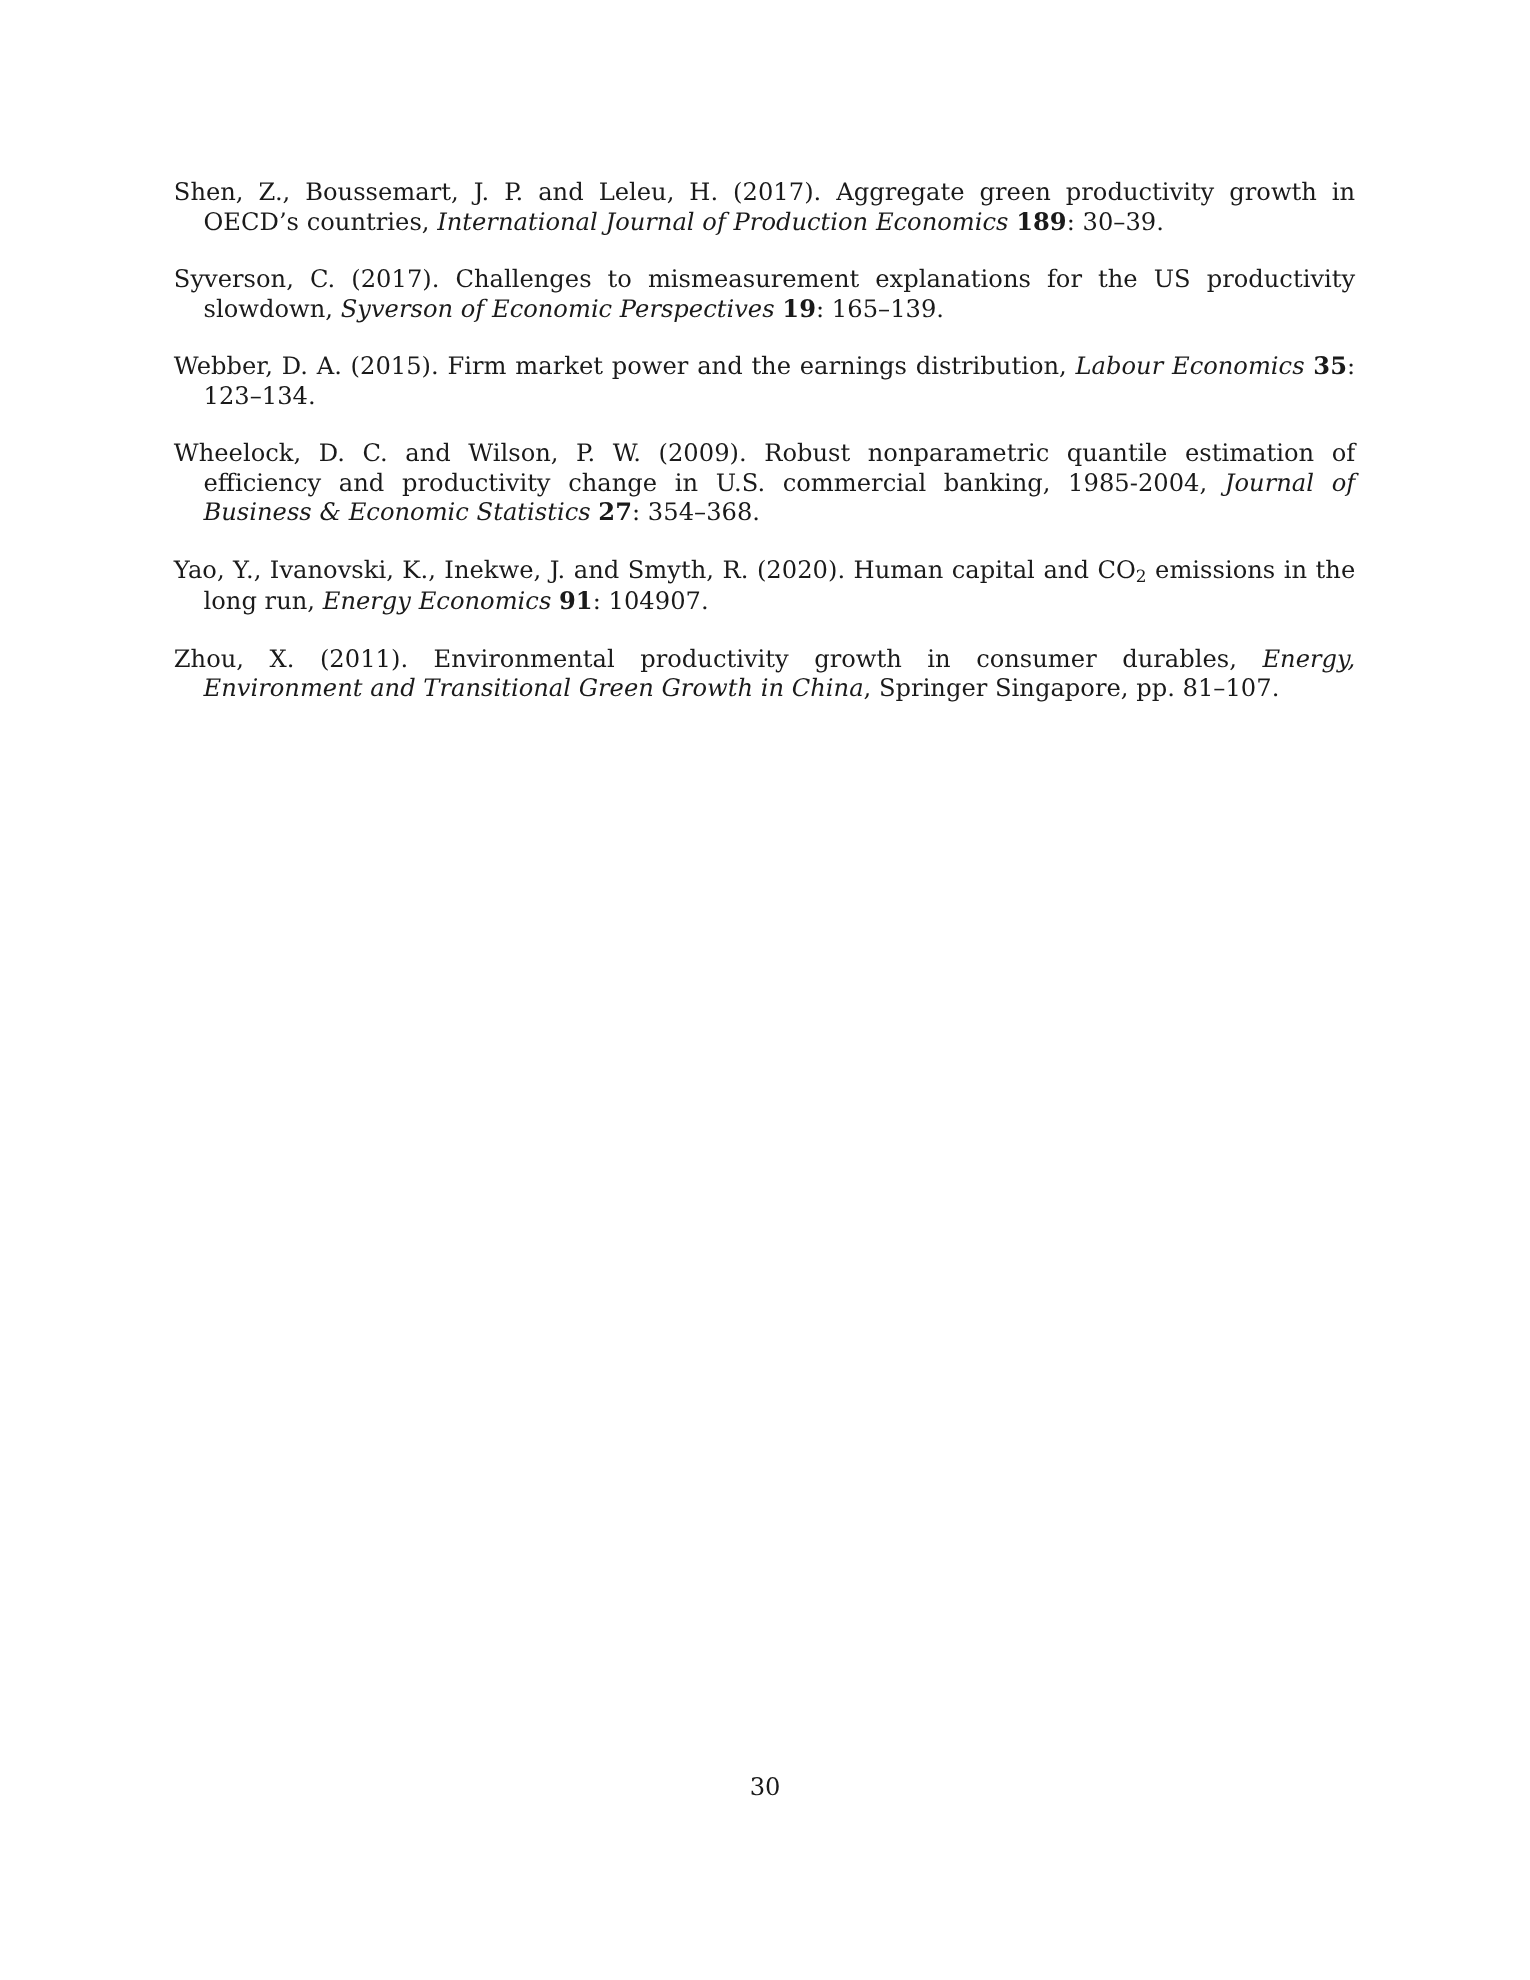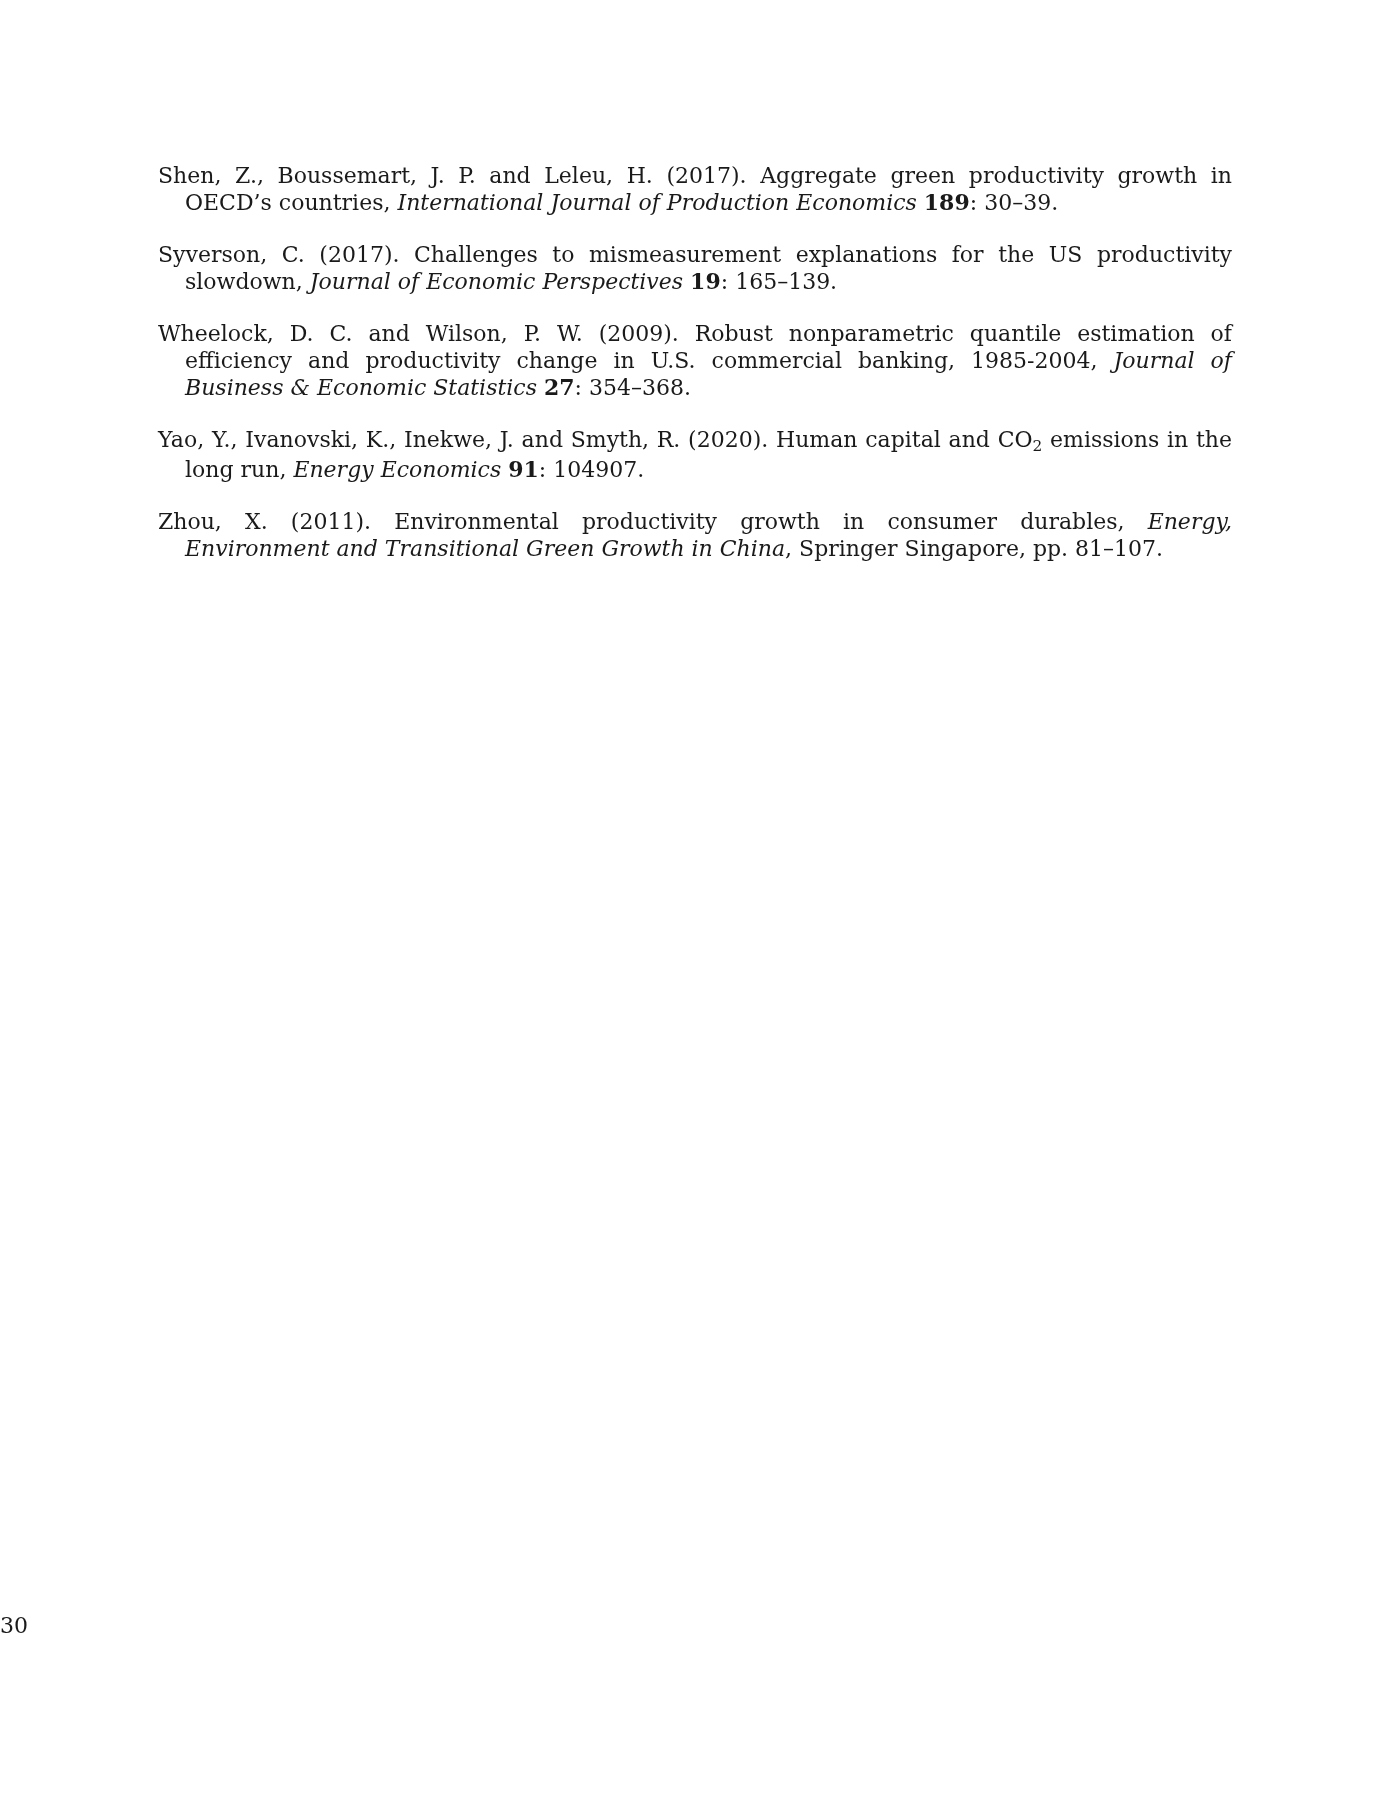--- a/index.html
+++ b/index.html
@@ -36,29 +36,31 @@
   .seg-sub {
     font-size: 0.7em;
     position: relative;
     top: 0.28em;
   }
   .footer {
     position: absolute;
     left: 0;
     top: 1612px;
     width: 100%;
+    text-align: center;
     font-size: 22px;
     line-height: 27px;
   }
 </style>
 </head>
 <body>
 
 <div class="page">
   <div class="refs">
       <p class="ref"><span class="seg-normal">Shen, Z., Boussemart, J. P. and Leleu, H. (2017). Aggregate green productivity growth in OECD’s countries, </span><span class="seg-italic">International Journal of Production Economics</span><span class="seg-normal"> </span><span class="seg-bold">189</span><span class="seg-normal">: 30–39.</span></p>
-      <p class="ref"><span class="seg-normal">Syverson, C. (2017). Challenges to mismeasurement explanations for the US productivity slowdown, </span><span class="seg-italic">Journal of Economic Perspectives</span><span class="seg-normal"> </span><span class="seg-bold">19</span><span class="seg-normal">: 165–139.</span></p>
+      <p class="ref"><span class="seg-normal">Syverson, C. (2017). Challenges to mismeasurement explanations for the US productivity slowdown, </span><span class="seg-italic">Syverson of Economic Perspectives</span><span class="seg-normal"> </span><span class="seg-bold">19</span><span class="seg-normal">: 165–139.</span></p>
+      <p class="ref"><span class="seg-normal">Webber, D. A. (2015). Firm market power and the earnings distribution, </span><span class="seg-italic">Labour Economics</span><span class="seg-normal"> </span><span class="seg-bold">35</span><span class="seg-normal">: 123–134.</span></p>
       <p class="ref"><span class="seg-normal">Wheelock, D. C. and Wilson, P. W. (2009). Robust nonparametric quantile estimation of efficiency and productivity change in U.S. commercial banking, 1985-2004, </span><span class="seg-italic">Journal of Business &amp; Economic Statistics</span><span class="seg-normal"> </span><span class="seg-bold">27</span><span class="seg-normal">: 354–368.</span></p>
       <p class="ref"><span class="seg-normal">Yao, Y., Ivanovski, K., Inekwe, J. and Smyth, R. (2020). Human capital and CO</span><span class="seg-sub">2</span><span class="seg-normal"> emissions in the long run, </span><span class="seg-italic">Energy Economics</span><span class="seg-normal"> </span><span class="seg-bold">91</span><span class="seg-normal">: 104907.</span></p>
       <p class="ref"><span class="seg-normal">Zhou, X. (2011). Environmental productivity growth in consumer durables, </span><span class="seg-italic">Energy, Environment and Transitional Green Growth in China</span><span class="seg-normal">, Springer Singapore, pp. 81–107.</span></p>
     </div>
   <div class="footer">30</div>
 </div>
 
 </body></html>

